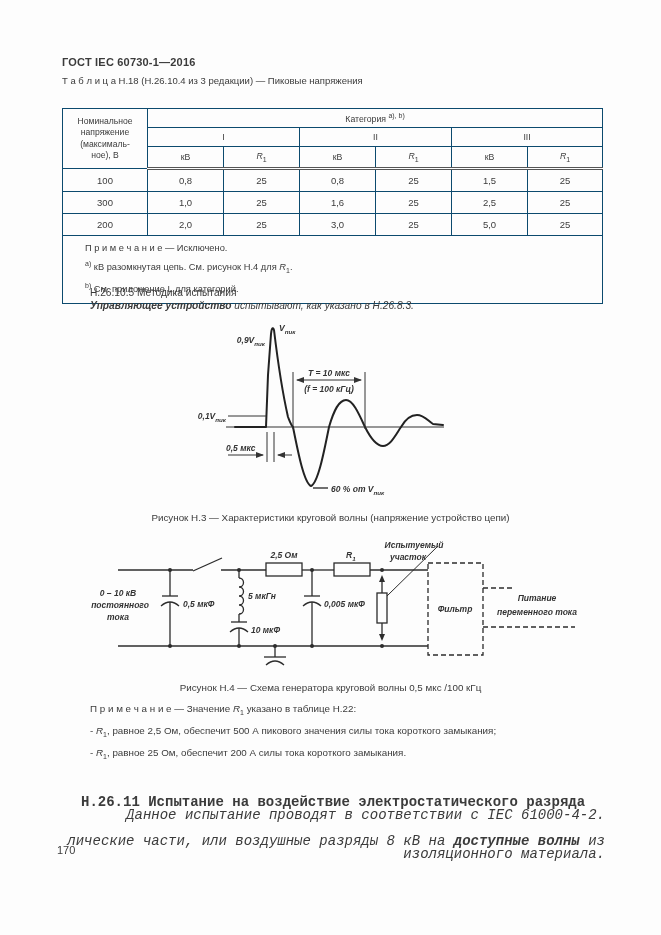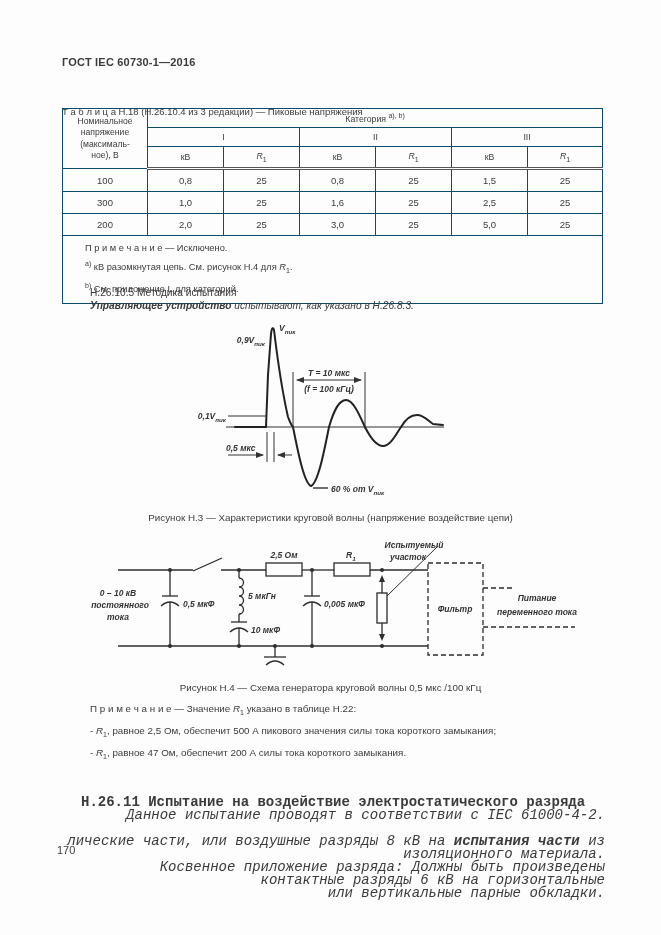--- a/index.html
+++ b/index.html
@@ -3,21 +3,21 @@
 <meta charset="utf-8">
 <style>
   html,body { margin:0; padding:0; background:#e8e8e8; }
   .page {
     position:relative; width:661px; height:935px; margin:0 auto;
     background:#fdfdfd; overflow:hidden;
     font-family:"Liberation Sans", sans-serif; color:#3b3b3b;padding-left:41px;
   }
   .abs { position:absolute; }
   .doc-header { left:62px; top:56px; font-size:11px; font-weight:bold; letter-spacing:0.2px; }
-  .tbl-caption { left:62px; top:106px; font-size:9.5px; }
+  .tbl-caption { left:62px; top:75px; font-size:9.5px; }
   .gost-table { left:62px; top:108px; }
   table { border-collapse:collapse; table-layout:fixed; width:540px; }
   td { border:1px solid #0c4a6e; text-align:center; vertical-align:middle;
        font-size:9.5px; padding:1px 2px; }
   td.hdr { font-size:8.7px; }
   tr.r1 td { height:16px; }
   tr.r2 td { height:16px; }
   tr.r3 td { height:18px; }
   tr.r3 td { border-bottom:3px double #555; }
   tr.data td { height:19px;text-align:center; }
@@ -160,21 +160,21 @@
     <line x1="87" y1="112" x2="87" y2="142" stroke="#333" stroke-width="1"></line>
     <line x1="94" y1="112" x2="94" y2="142" stroke="#333" stroke-width="1"></line>
     <line x1="48" y1="135" x2="83" y2="135" stroke="#333" stroke-width="1" marker-end="url(#mR)"></line>
     <line x1="112" y1="135" x2="98" y2="135" stroke="#333" stroke-width="1" marker-end="url(#mR)"></line>
     <text class="svglab" x="46" y="131">0,5 мкс</text>
 
     <line x1="133" y1="168" x2="148" y2="168" stroke="#333" stroke-width="1.4"></line>
     <text class="svglab" x="151" y="172"><tspan>60 % от V</tspan><tspan class="svgsub" dy="2.5">пик</tspan></text>
   </svg>
 
-  <div class="abs fig-caption cap3">Рисунок Н.3 — Характеристики круговой волны (напряжение воздействие цепи)</div>
+  <div class="abs fig-caption cap3">Рисунок Н.3 — Характеристики круговой волны (напряжение устройство цепи)</div>
 
   <svg class="abs" style="left:88px; top:538px;" width="548" height="142" viewBox="0 0 548 142">
     <g stroke="#2c2c2c" stroke-width="1.3" fill="none">
 
       <line x1="30" y1="32" x2="105" y2="32"></line>
       <line x1="105" y1="33" x2="134" y2="20"></line>
       <line x1="133" y1="32" x2="178" y2="32"></line>
       <line x1="214" y1="32" x2="246" y2="32"></line>
       <line x1="282" y1="32" x2="340" y2="32"></line>
       <line x1="30" y1="108" x2="340" y2="108"></line>
@@ -245,25 +245,24 @@
     <text class="svglab" text-anchor="middle" x="367" y="74">Фильтр</text>
     <text class="svglab" text-anchor="middle" x="449" y="63">Питание</text>
     <text class="svglab" text-anchor="middle" x="449" y="77">переменного тока</text>
   </svg>
 
   <div class="abs fig-caption cap4">Рисунок Н.4 — Схема генератора круговой волны 0,5 мкс /100 кГц</div>
 
   <div class="abs noteblock">
     <div><span>П р и м е ч а н и е  — Значение </span><span class="ri">R</span><sub>1</sub><span> указано в таблице Н.22:</span></div>
     <div><span>- </span><span class="ri">R</span><sub>1</sub><span>, равное 2,5 Ом, обеспечит 500 А пикового значения силы тока короткого замыкания;</span></div>
-    <div><span>- </span><span class="ri">R</span><sub>1</sub><span>, равное 47 Ом, обеспечит 200 А силы тока короткого замыкания.</span></div>
+    <div><span>- </span><span class="ri">R</span><sub>1</sub><span>, равное 25 Ом, обеспечит 200 А силы тока короткого замыкания.</span></div>
   </div>
 
   <div class="abs sec2">
     <p class="t-ind" style="font-weight:bold">Н.26.11 Испытание на воздействие электростатического разряда</p>
     <p class="p-ind it">Данное испытание проводят в соответствии с IEC 61000-4-2.</p>
-    <p class="p-ind it"><br><span>лические части, или воздушные разряды 8 кВ на </span><span class="bold-it">испытания части</span><span> из изоляционного материала.</span></p>
-    <p class="p-ind it"><span>Косвенное приложение разряда: Должны быть произведены контактные разряды 6 кВ на горизонтальные</span><br><span>или вертикальные парные обкладки.</span></p>
+    <p class="p-ind it"><br><span>лические части, или воздушные разряды 8 кВ на </span><span class="bold-it">доступные волны</span><span> из изоляционного материала.</span></p>
   </div>
 
   <div class="abs page-num">170</div>
 
 </div>
 
 </body></html>

